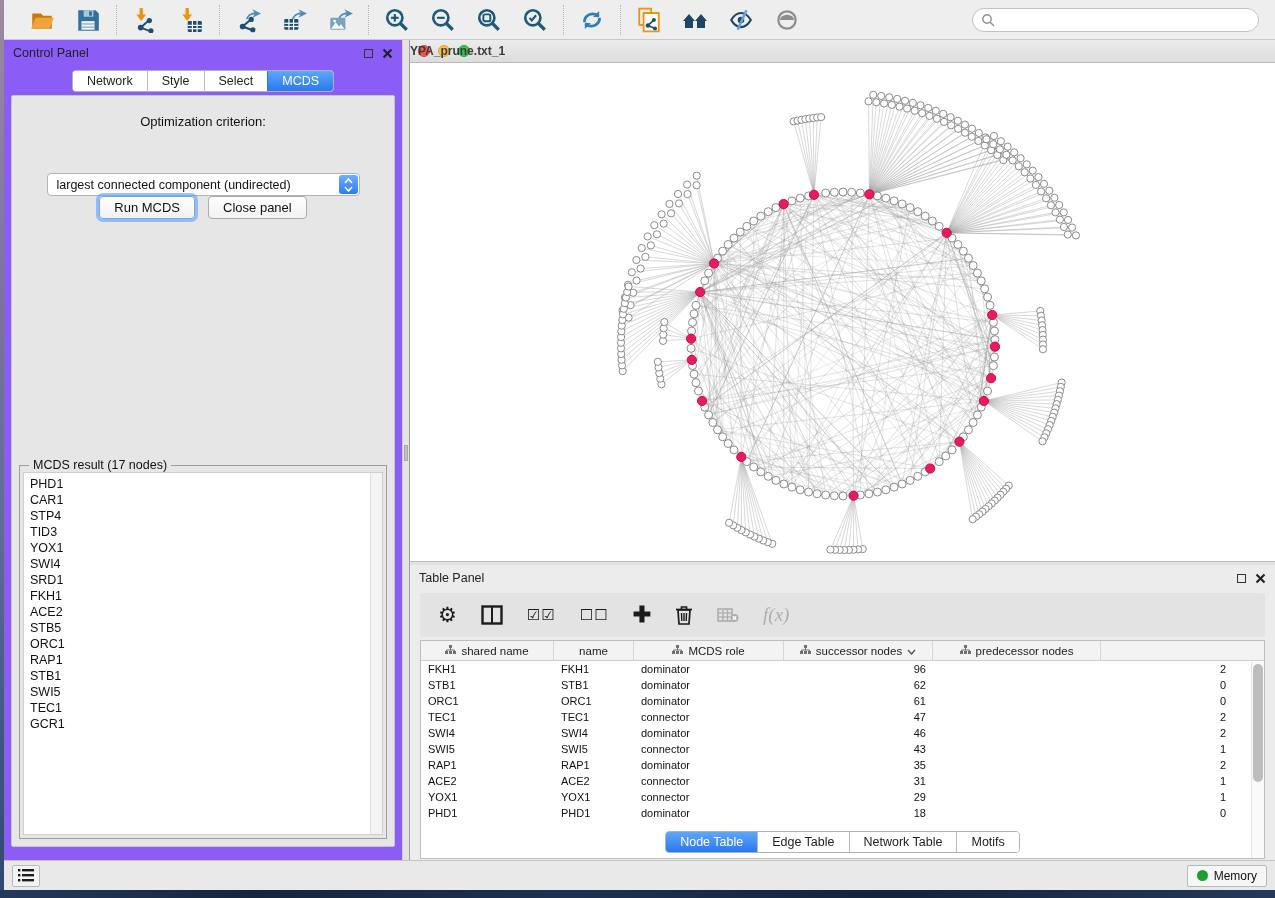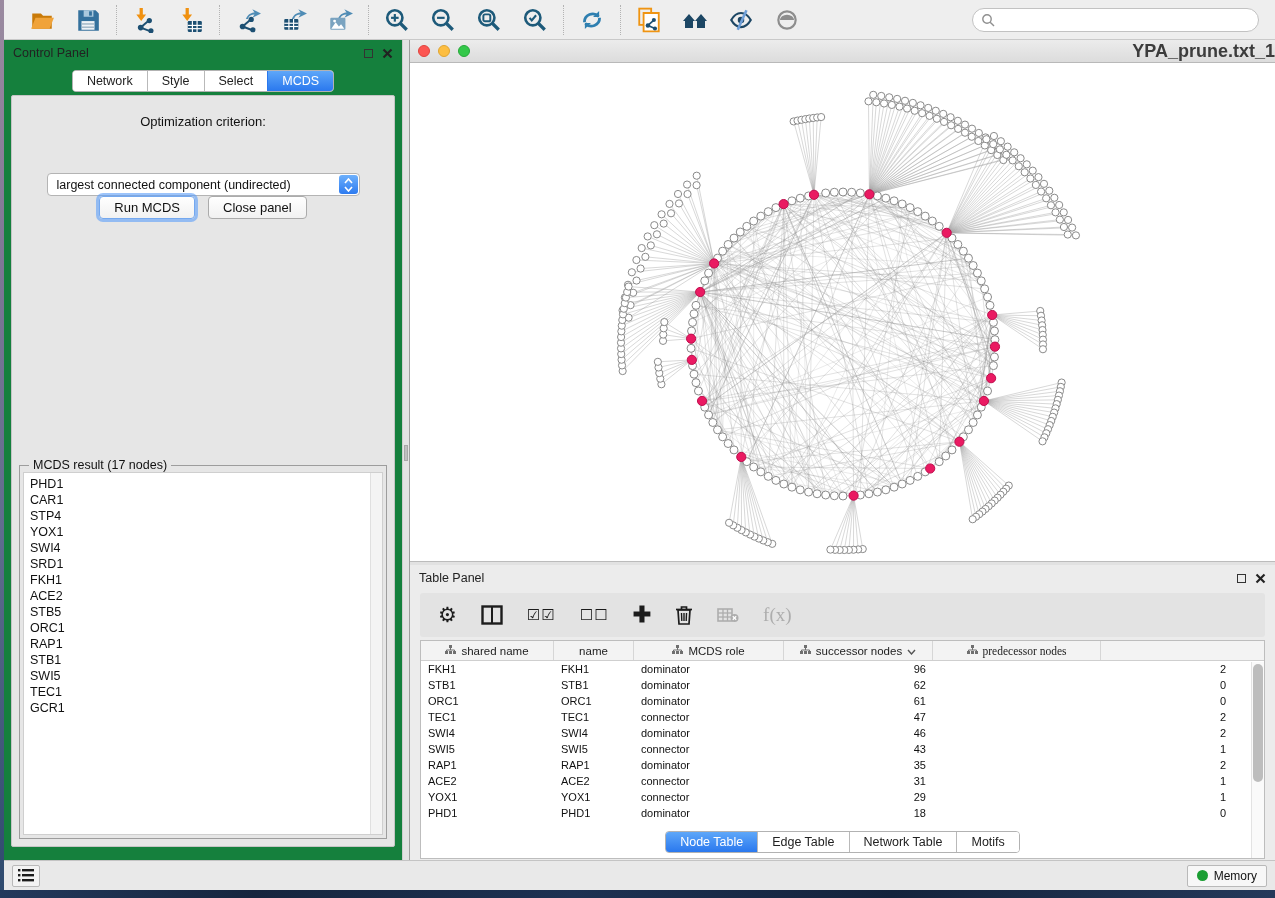--- a/index.html
+++ b/index.html
@@ -20,21 +20,21 @@
   .tb-group { display:flex; align-items:center; gap:18px; padding:0 14px; }
   .tb-sep { width:1px; height:30px; border-left:1px dotted #b3b3b3; }
   .tb-btn { width:28px; height:28px; display:flex; align-items:center; justify-content:center; cursor:pointer; }
   .tb-btn svg { display:block; }
   .search-wrap { margin-left:auto; margin-right:6px; }
   .search-box { width:287px; height:24px; background:#fff; border:1px solid #c2c2c2; border-radius:12px;
     display:flex; align-items:center; padding:0 8px; }
   .search-box input { border:none; outline:none; flex:1; font-size:12px; background:transparent; margin-left:5px; }
 
   
-  .control-panel { position:absolute; left:0; top:40px; width:398px; height:820px; background:#15803d; }
+  .control-panel { position:absolute; left:0; top:40px; width:398px; height:820px; background:#8b5cf6; }
   .panel-titlebar { height:26px; display:flex; align-items:center; padding:0 9px; }
   .panel-title { font-size:12.5px; color:#222; }
   .panel-controls { margin-left:auto; display:flex; align-items:center; gap:9px; }
   .float-btn { width:9px; height:9px; border:1.6px solid #333; display:inline-block; cursor:pointer; }
   .close-btn { font-size:13px; font-weight:bold; color:#222; line-height:9px; cursor:pointer; }
 
   .seg-tabs { display:inline-flex; border:1px solid #b2b2b2; border-radius:4px; overflow:hidden; background:#fff; }
   .seg-tab { font-size:12.5px; color:#222; padding:3px 14px; border-left:1px solid #b9b9b9; cursor:pointer; background:#fff; white-space:nowrap; }
   .seg-tab:first-child { border-left:none; }
   .seg-tab.selected { background:linear-gradient(#5ea7f9,#2a78ee); color:#fff; border-left-color:#2a78ee; }
@@ -69,35 +69,35 @@
 
   
   .network-window { position:absolute; left:406px; top:40px; width:865px; height:521px; background:#fff; }
   .net-titlebar { height:23px; background:linear-gradient(#ececec,#dcdcdc); border-bottom:1px solid #b9b9b9;
     display:flex; align-items:center; padding:0 8px; position:relative; }
   .traffic { display:flex; gap:8px; }
   .light { width:12px; height:12px; border-radius:50%; cursor:pointer; }
   .light.red { background:#fc5652; border:1px solid #e0443e; }
   .light.yellow { background:#fdbe41; border:1px solid #e0a531; }
   .light.green { background:#34c84a; border:1px solid #27a83a; }
-  .net-title { position:absolute; left:0; right:0; text-align:right; font-size:18px; font-weight:bold; color:#3c3c3c; pointer-events:none; }
+  .net-title { position:absolute; left:0; right:0; text-align:left; font-size:12px; font-weight:bold; color:#3c3c3c; pointer-events:none; }
   .net-canvas { width:865px; height:497px; background:#fff; }
 
   .h-splitter { position:absolute; left:406px; top:561px; width:865px; height:4px; background:#e2e2e2; border-top:1px solid #bcbcbc; cursor:row-resize; }
 
   
   .table-panel { position:absolute; left:406px; top:565px; width:865px; height:295px; background:#ececec; }
   .tp-toolbar { position:absolute; left:10px; right:10px; top:28px; height:44px; background:#e3e3e3; border-radius:3px;
     display:flex; align-items:center; gap:24px; padding:0 18px; }
   .tp-icon { display:flex; align-items:center; justify-content:center; cursor:pointer; color:#1c1c1c; }
   .tp-icon.disabled { color:#adadad; cursor:default; }
   .gear-glyph { font-size:21px; line-height:20px; }
   .checkbox-glyph { font-size:15px; letter-spacing:1px; }
   .plus-glyph { font-size:22px; font-weight:bold; line-height:20px; }
-  .fx-glyph { font-family:"Liberation Serif",serif; font-size:19px; color:#b0b0b0; }
+  .fx-glyph { font-family:"Liberation Serif",serif; font-style:italic; font-size:19px; color:#b0b0b0; }
 
   .node-table { position:absolute; left:10px; right:10px; top:75px; height:219px; background:#fff; border:1px solid #bdbdbd; overflow:hidden; }
   .nt-header { display:flex; height:20px; background:#f3f3f3; border-bottom:1px solid #cfcfcf; }
   .nt-hcell { display:flex; align-items:center; justify-content:center; gap:5px; font-size:11.5px; color:#222;
     border-right:1px solid #d6d6d6; cursor:pointer; }
   .nt-row { display:flex; height:16px; cursor:default; }
   .nt-cell { font-size:11px; color:#111; line-height:16px; padding:0 7px; white-space:nowrap; overflow:hidden; }
   .nt-cell.num { text-align:right; }
   .table-scroll { position:absolute; right:0; top:21px; bottom:0; width:13px; background:#fafafa; border-left:1px solid #e3e3e3; }
   .table-thumb { position:absolute; left:1px; right:1px; top:2px; height:118px; background:#bdbdbd; border-radius:6px; }
@@ -334,20 +334,21 @@
         <button class="mac-btn focused">Run MCDS</button>
         <button class="mac-btn">Close panel</button>
       </div>
       <div class="mcds-group">
         <span class="mcds-legend">MCDS result (17 nodes)</span>
         <div class="mcds-list">
           <div class="mcds-items" id="mcds-items">
               <div class="mcds-item">PHD1</div>
               <div class="mcds-item">CAR1</div>
               <div class="mcds-item">STP4</div>
+              <div class="mcds-item">TID3</div>
               <div class="mcds-item">YOX1</div>
               <div class="mcds-item">SWI4</div>
               <div class="mcds-item">SRD1</div>
               <div class="mcds-item">FKH1</div>
               <div class="mcds-item">ACE2</div>
               <div class="mcds-item">STB5</div>
               <div class="mcds-item">ORC1</div>
               <div class="mcds-item">RAP1</div>
               <div class="mcds-item">STB1</div>
               <div class="mcds-item">SWI5</div>
@@ -1278,21 +1279,21 @@
                   <line x1="1.5" y1="5" x2="9.5" y2="5"></line>
                   <line x1="1.5" y1="5" x2="1.5" y2="6"></line>
                   <line x1="9.5" y1="5" x2="9.5" y2="6"></line>
                 </g>
               </svg></span>
             <span>successor nodes</span>
             <span><svg width="9" height="6" viewBox="0 0 9 6">
                 <path d="M1 1l3.5 4L8 1" fill="none" stroke="#555" stroke-width="1.4"></path>
               </svg></span>
           </div>
-          <div class="nt-hcell" style="width: 168px; font-family: Liberation Serif, serif;">
+          <div class="nt-hcell" style="width: 168px;">
             <span><svg width="11" height="10" viewBox="0 0 11 10">
                 <g fill="#6f6f6f">
                   <rect x="4" y="0" width="3" height="3"></rect>
                   <rect x="0" y="6" width="3" height="3"></rect>
                   <rect x="4" y="6" width="3" height="3"></rect>
                   <rect x="8" y="6" width="3" height="3"></rect>
                 </g>
                 <g stroke="#6f6f6f" stroke-width="1">
                   <line x1="5.5" y1="3" x2="5.5" y2="5"></line>
                   <line x1="1.5" y1="5" x2="9.5" y2="5"></line>

